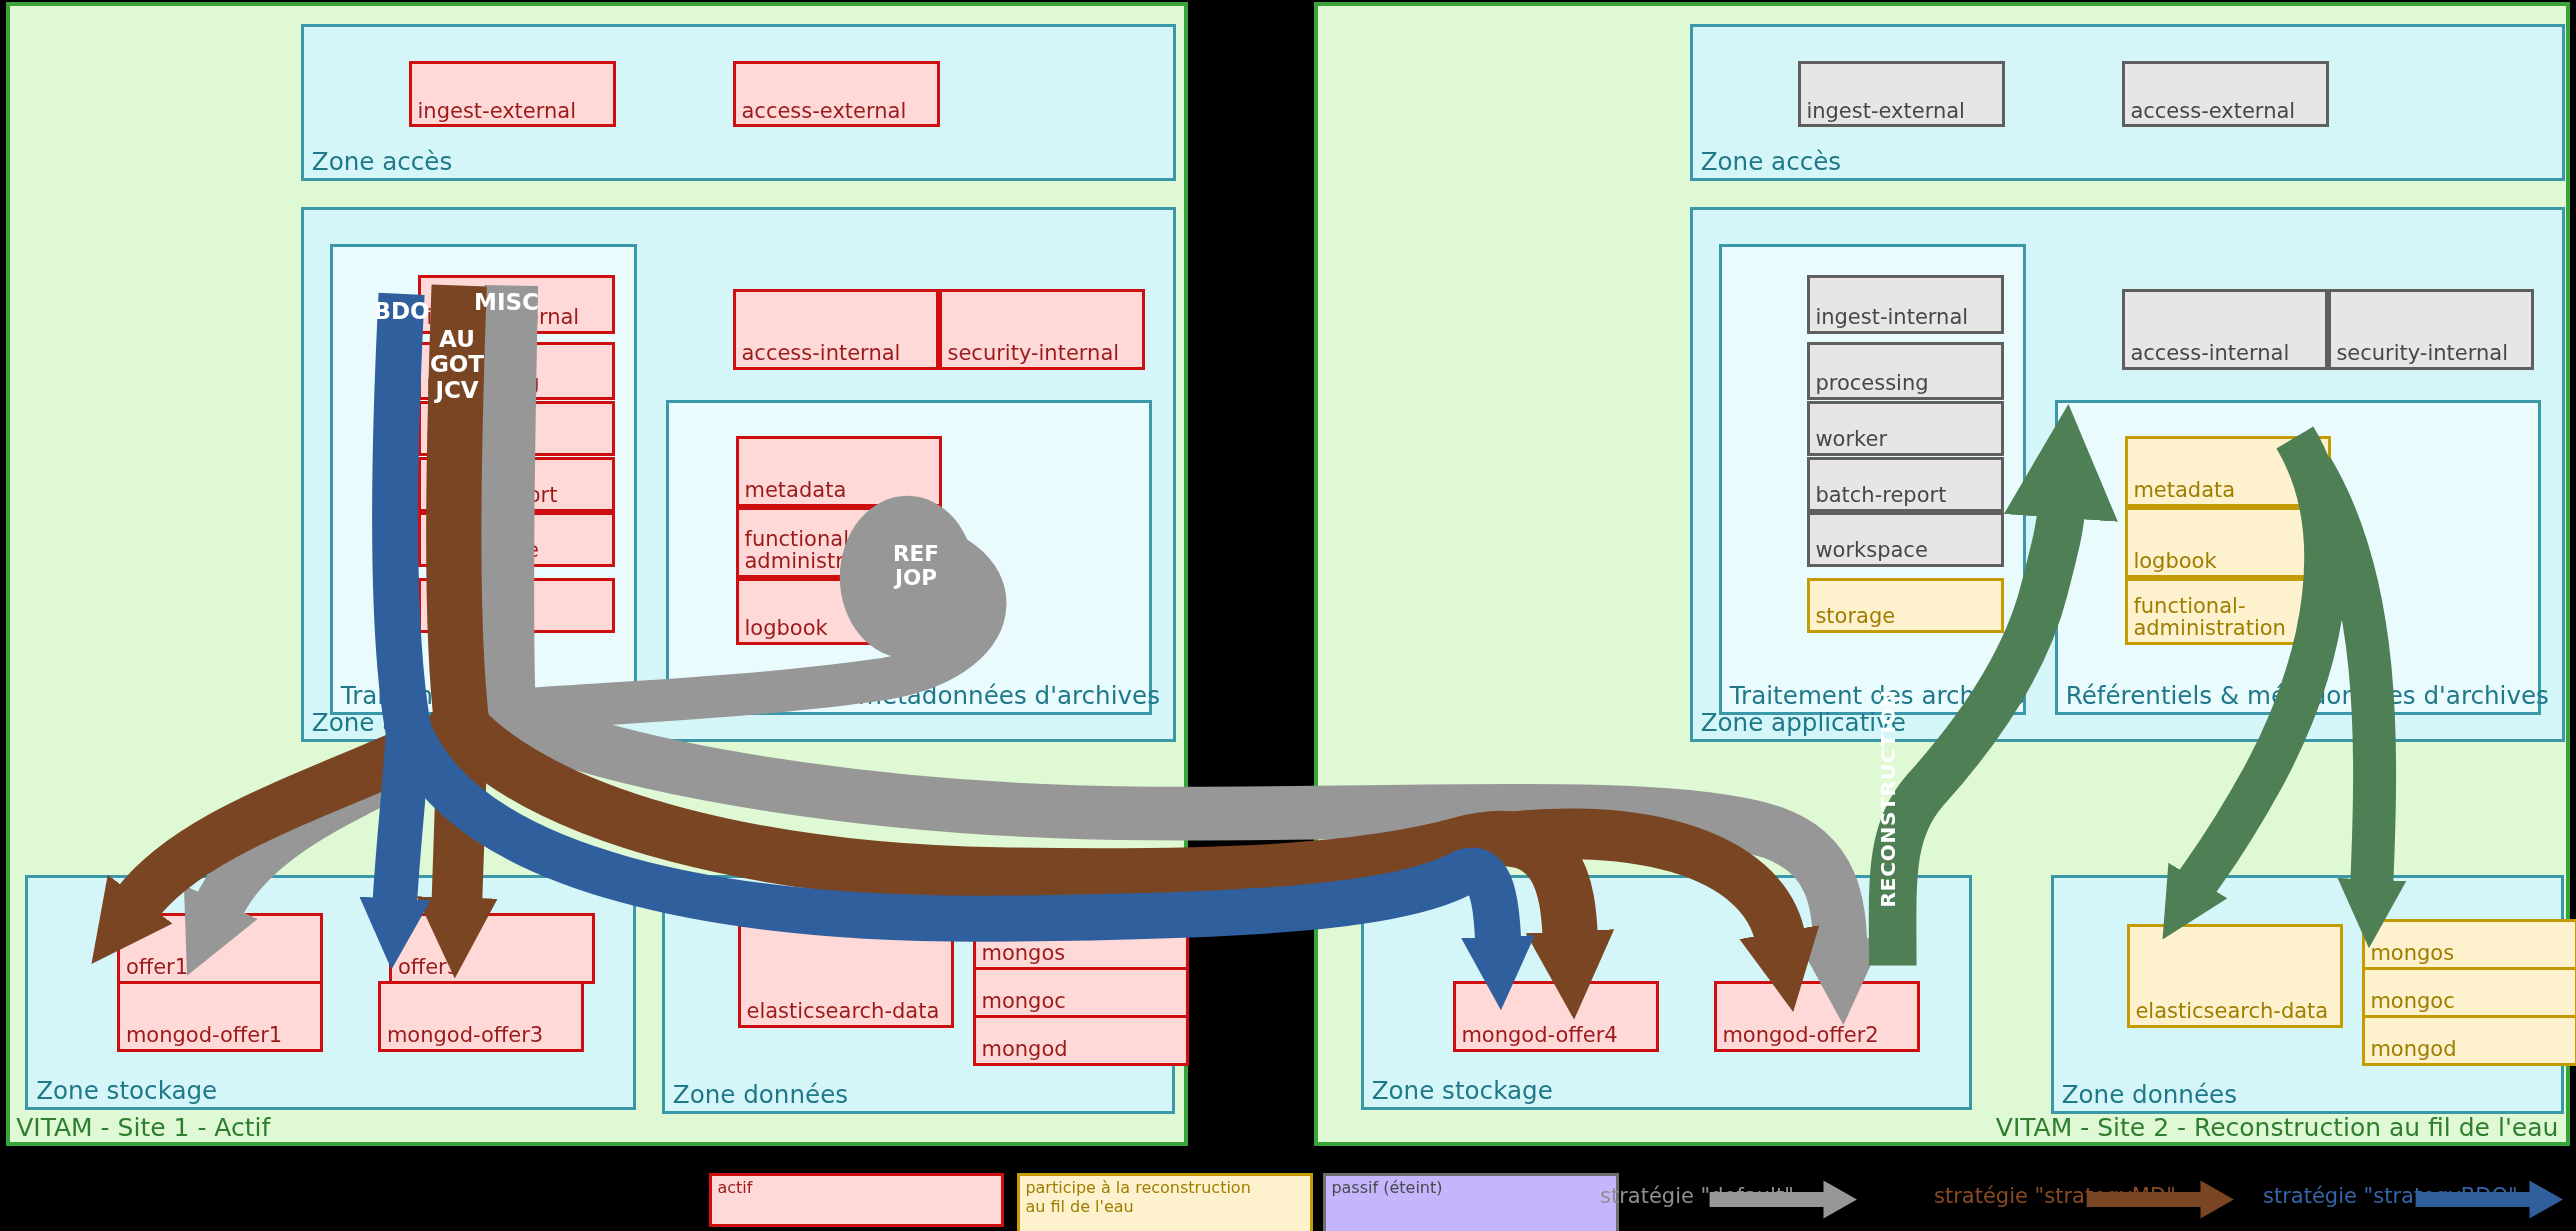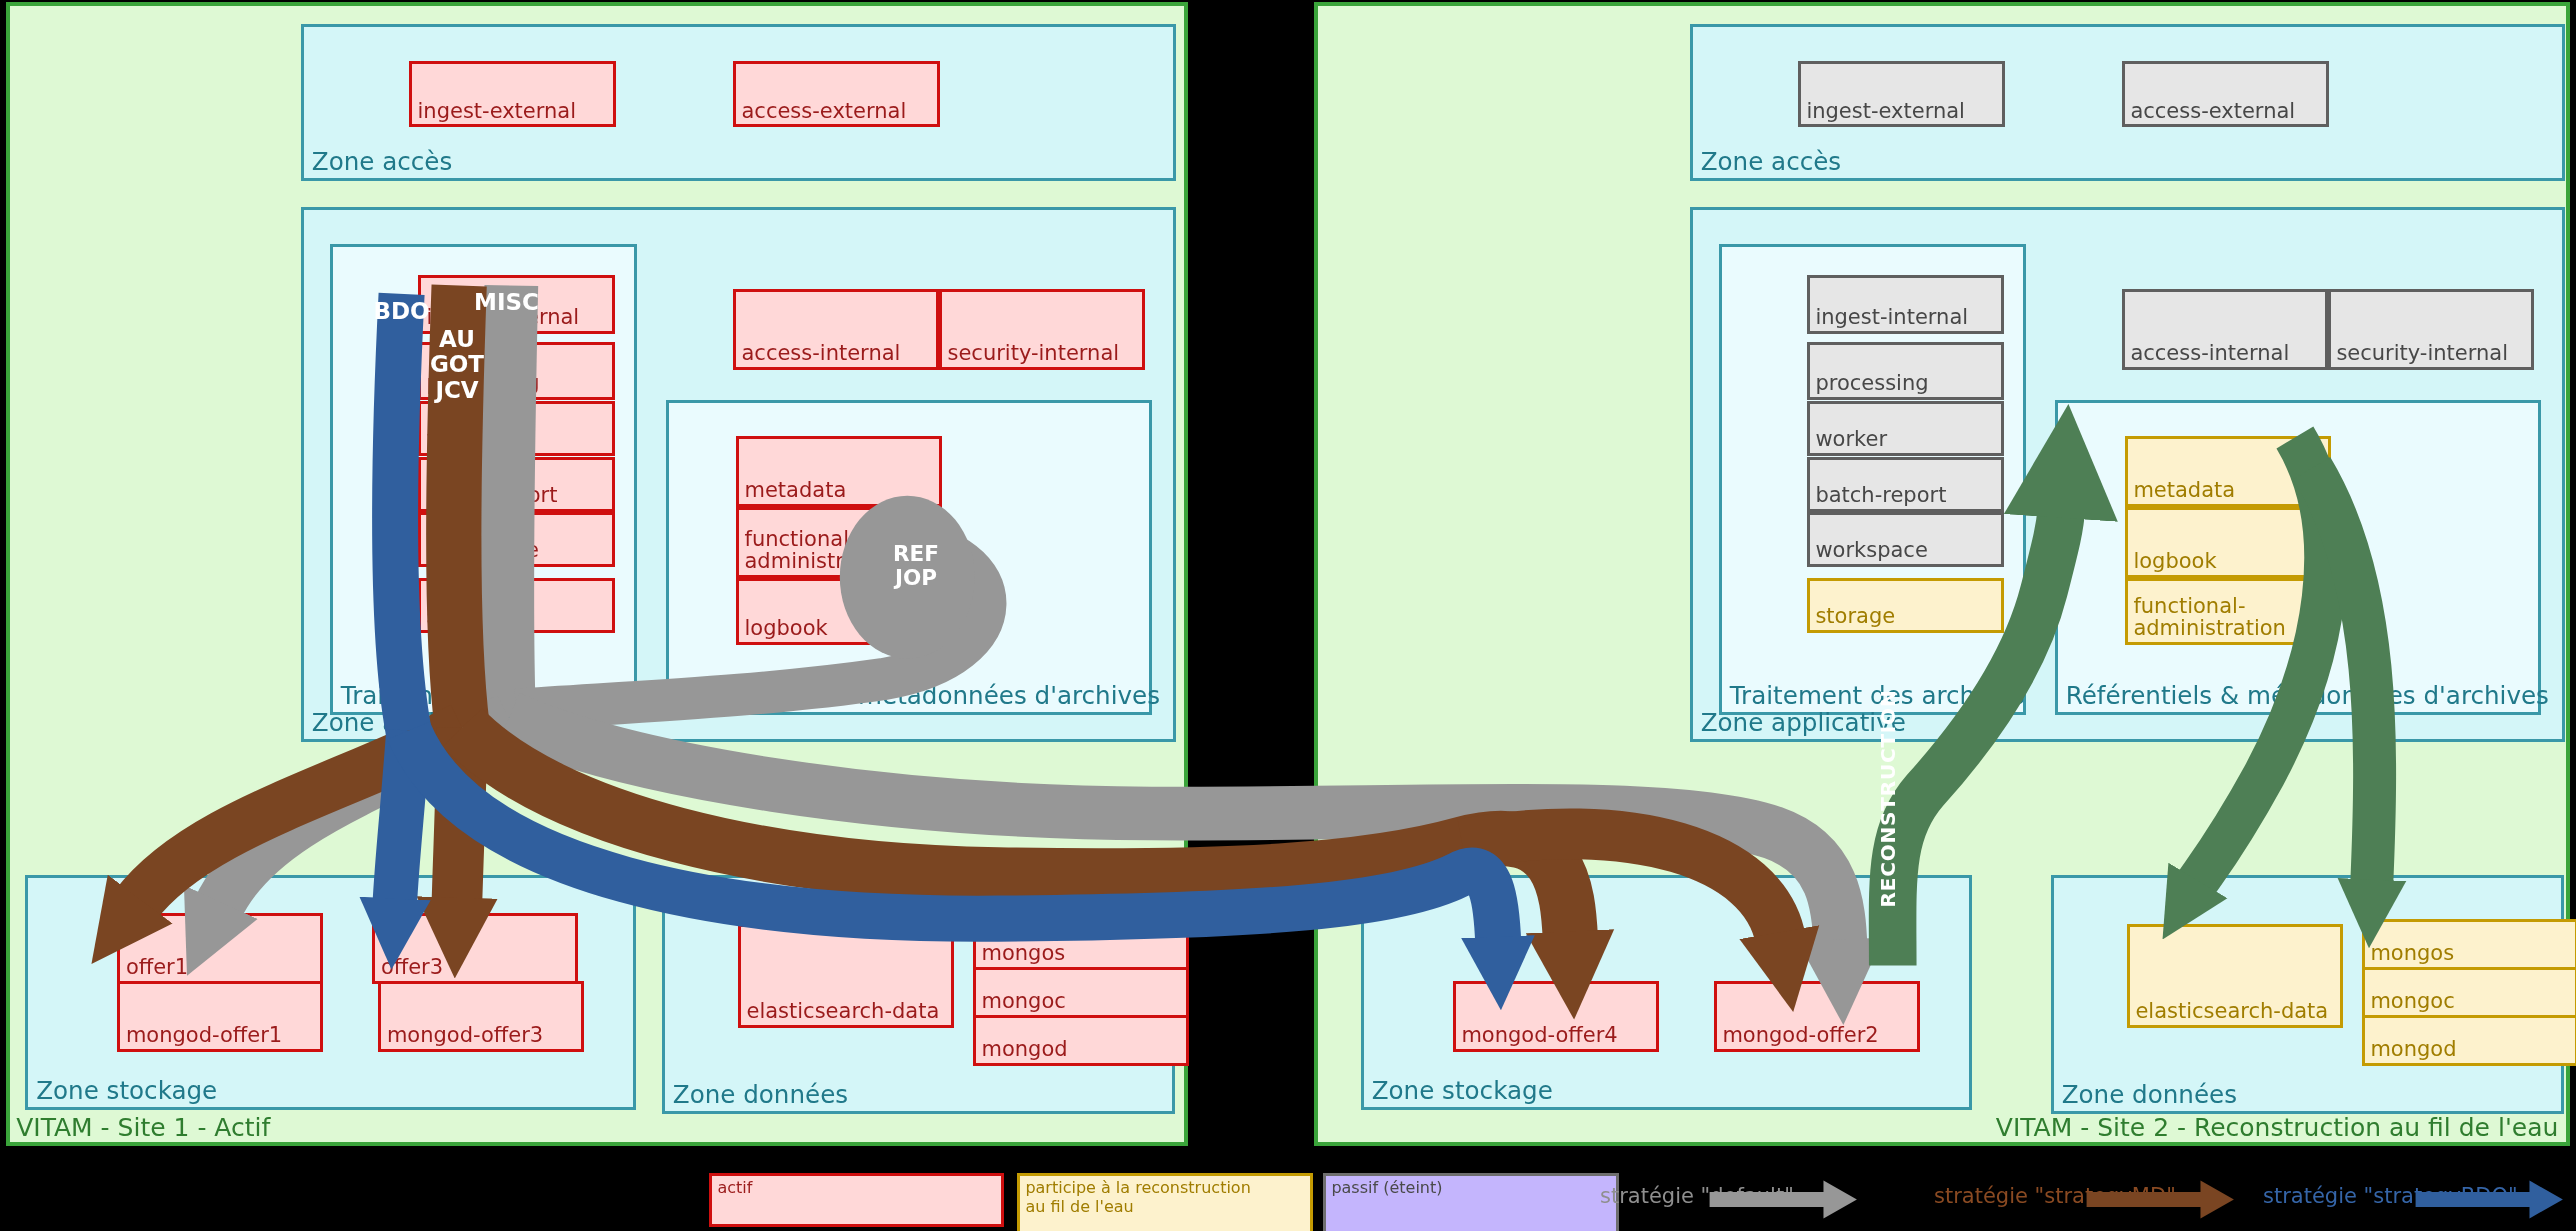--- a/index.html
+++ b/index.html
@@ -83,21 +83,21 @@
       <div class="zlabel">Zone applicative</div>
     </div>
 
     <div class="abs zone" style="left:15.4px;top:869px;width:611px;height:235px">
       <div class="abs box red" style="left:53px;top:35px;width:206px;height:71px">
           <span class="lbl">offer1</span>
         </div>
       <div class="abs box red" style="left:53px;top:103px;width:206px;height:71px">
           <span class="lbl">mongod-offer1</span>
         </div>
-      <div class="abs box red" style="left:308px;top:35px;width:206px;height:71px">
+      <div class="abs box red" style="left:325px;top:35px;width:206px;height:71px">
           <span class="lbl">offer3</span>
         </div>
       <div class="abs box red" style="left:314px;top:103px;width:206px;height:71px">
           <span class="lbl">mongod-offer3</span>
         </div>
       <div class="zlabel">Zone stockage</div>
     </div>
 
     <div class="abs zone" style="left:652px;top:869px;width:513px;height:239px">
       <div class="abs box red" style="left:37px;top:46px;width:216px;height:104px">

